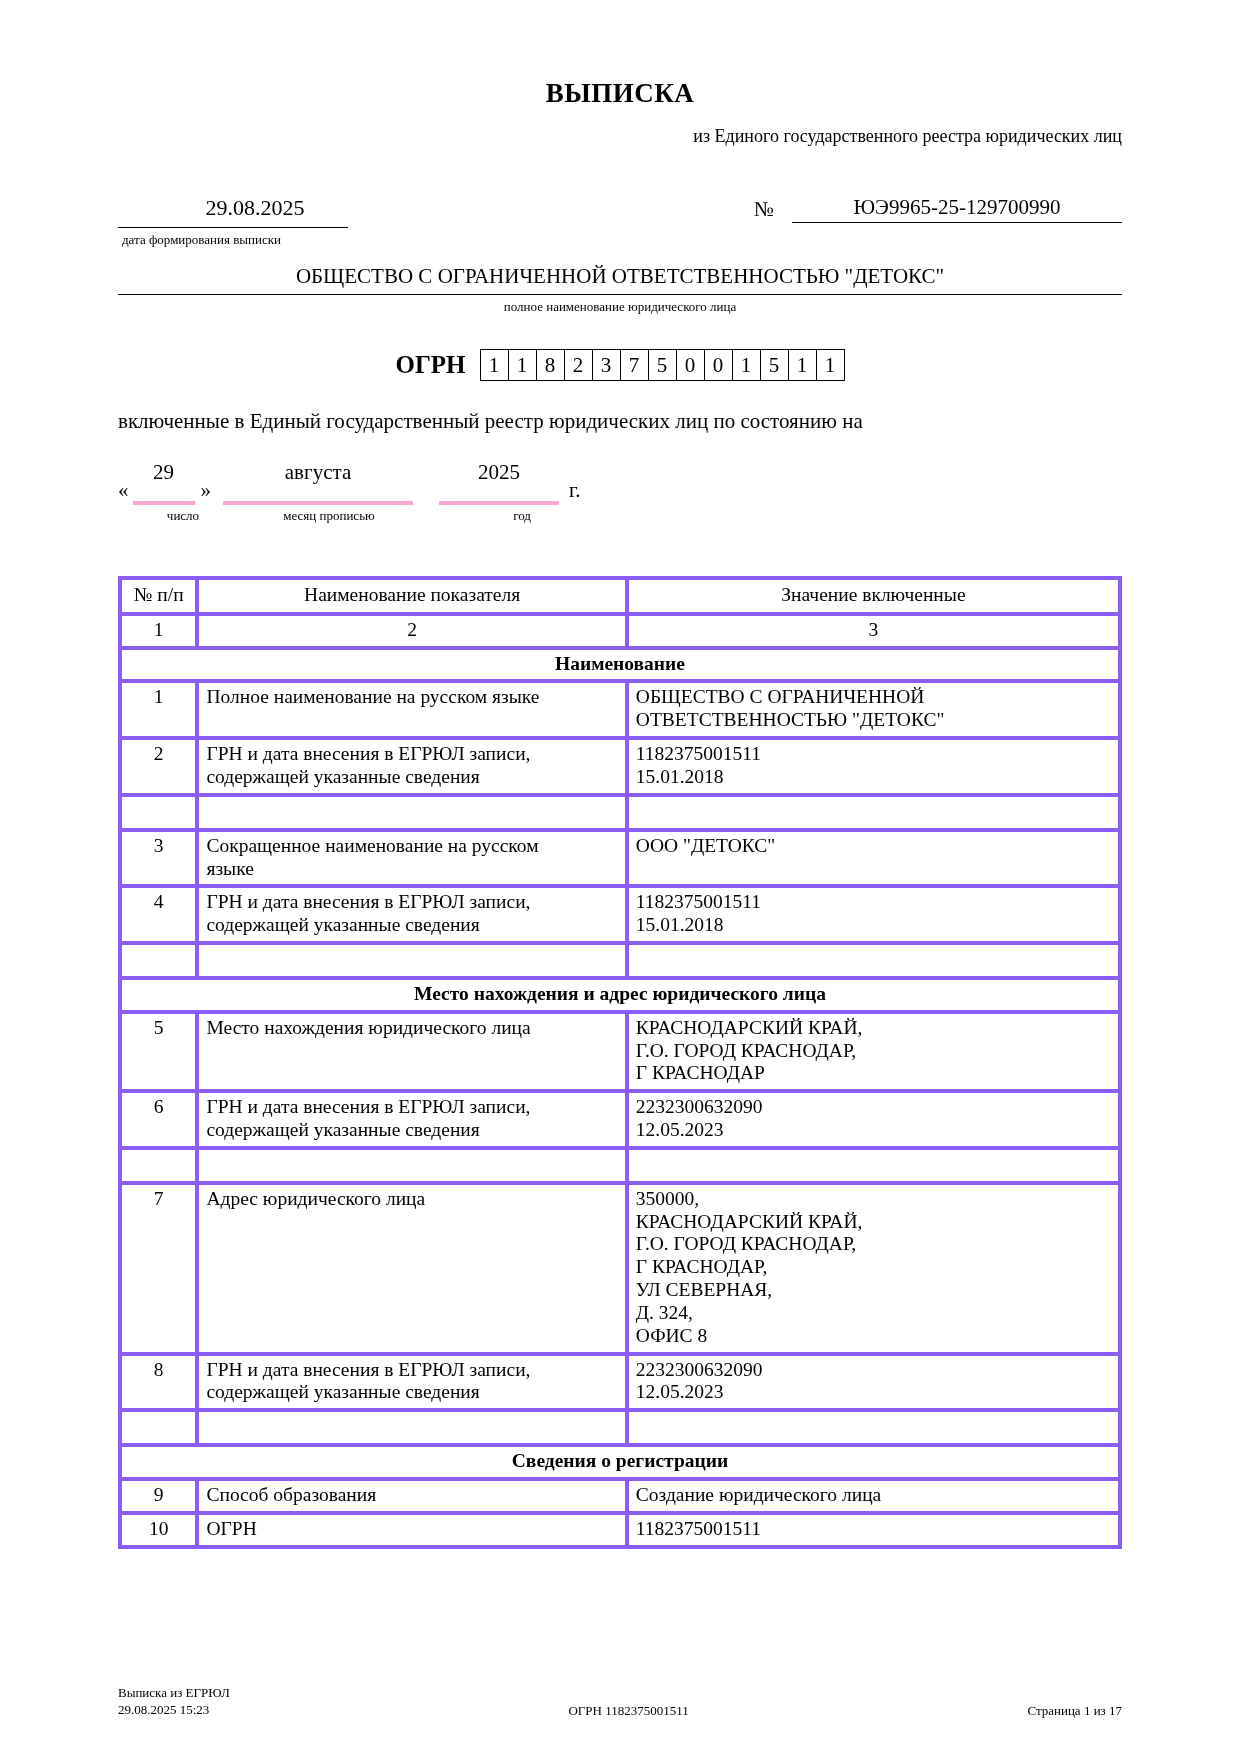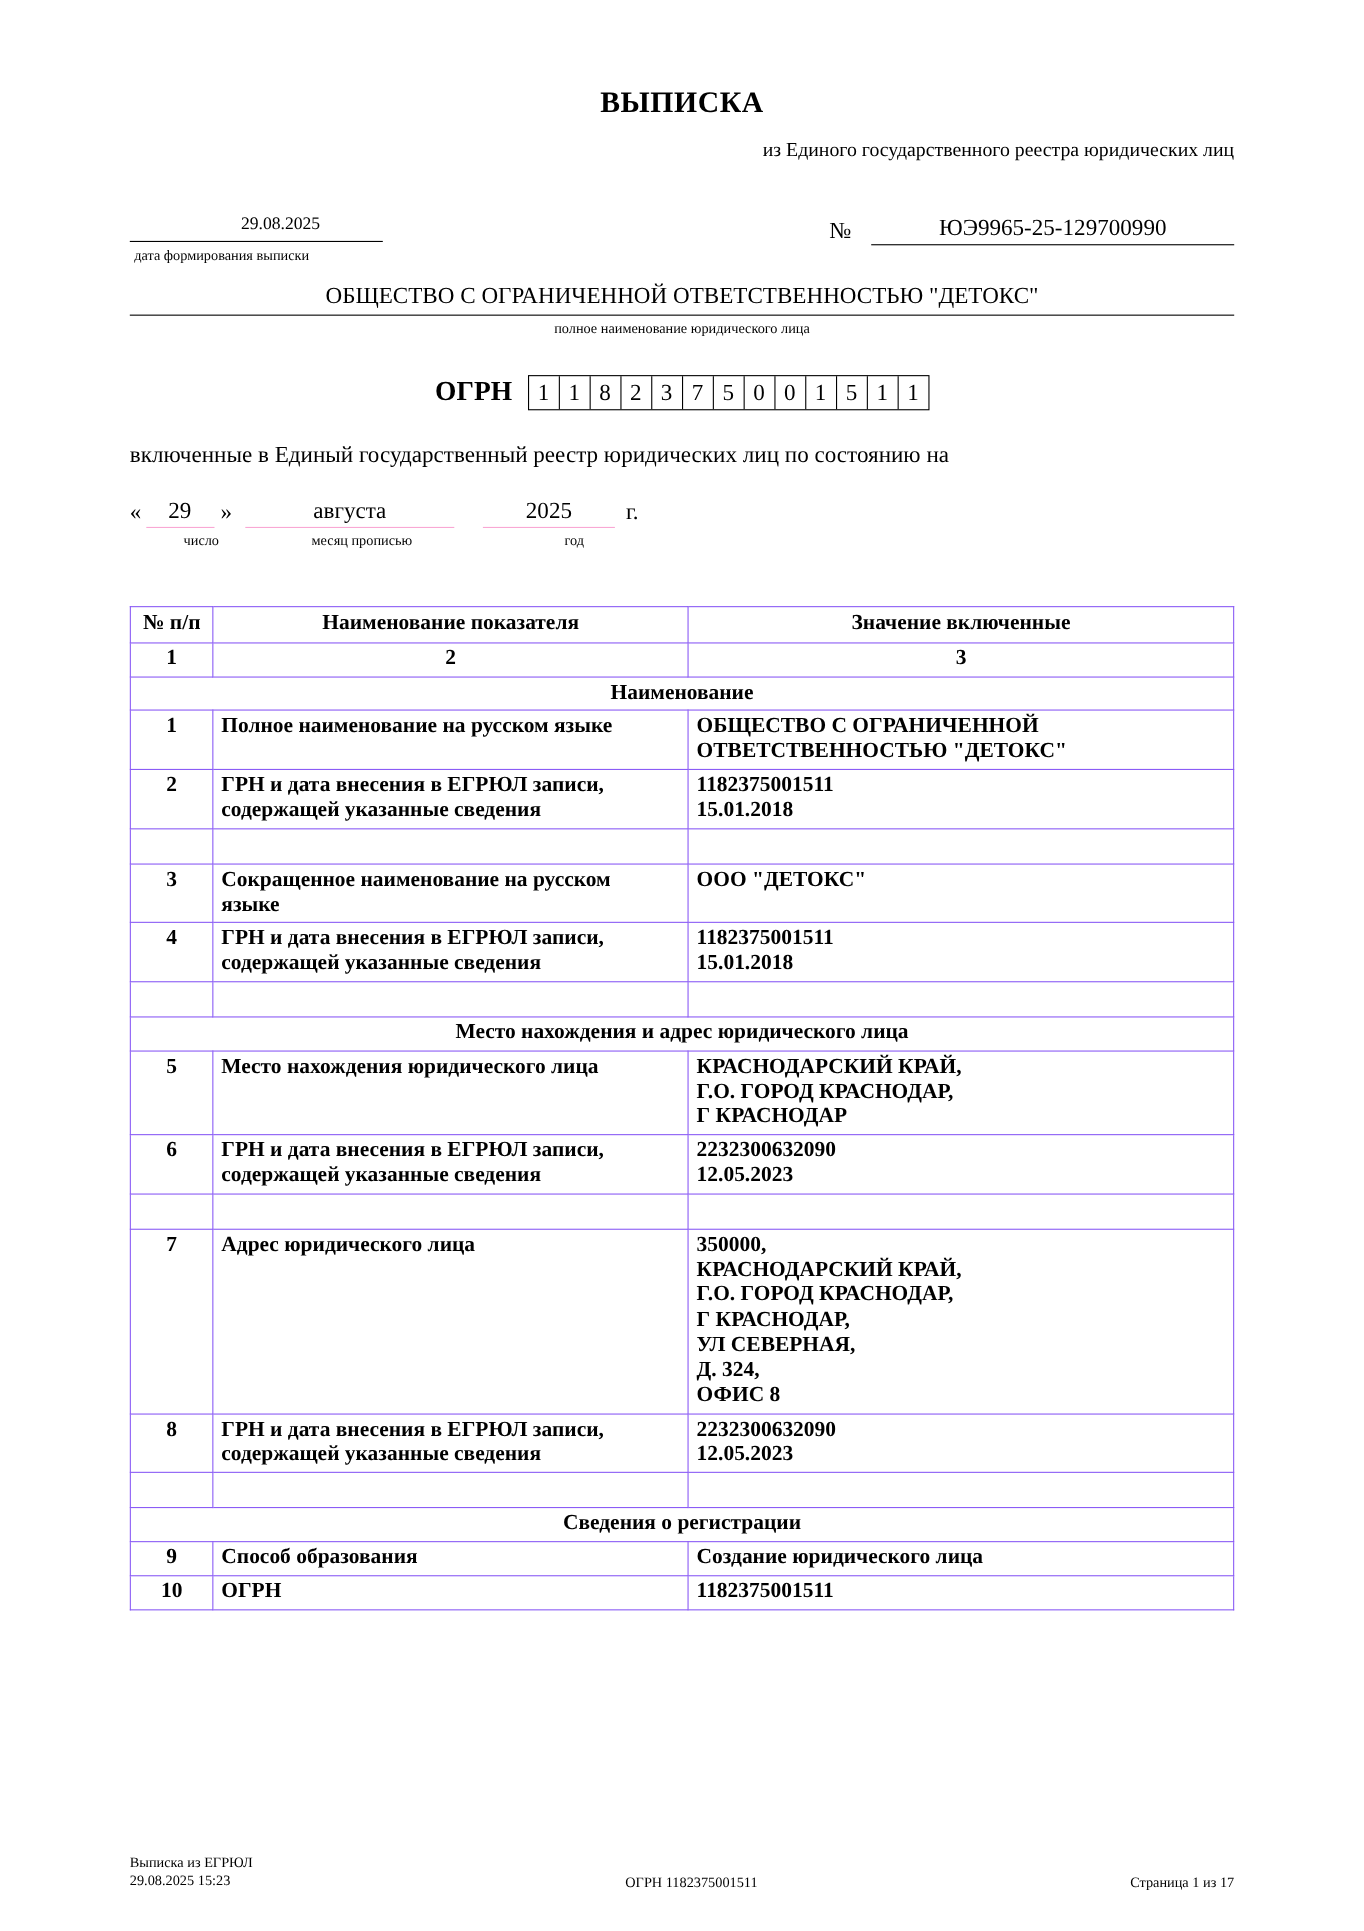--- a/index.html
+++ b/index.html
@@ -41,21 +41,21 @@
   .meta-row {
     display: flex;
     justify-content: space-between;
     align-items: flex-start;
     margin-top: 48px;
   }
   .meta-left {
     width: 300px;
   }
   .meta-date {
-    font-size: 16px;
+    font-size: 22px;
     text-align: center;
     padding-bottom: 6px;
     width: 230px;
     margin-left: 22px;
   }
   .rule {
     border-bottom: 1px solid #000;
     height: 0;
   }
   .rule-w230 { width: 230px; margin-left: 0; }
@@ -140,22 +140,22 @@
   .dateline {
     display: flex;
     align-items: flex-end;
     gap: 0;
     margin-top: 26px;
     font-size: 21px;
   }
   .dl-q { padding: 0 4px 2px 0; }
   .dl-field {
     text-align: center;
-    padding-bottom: 2px;
-    border-bottom: 1px solid #f9a8d4;
+    padding-bottom: 16px;
+    border-bottom: 4px solid #f9a8d4;
   }
   .dl-day { width: 62px; }
   .dl-month { width: 190px; margin-left: 8px; }
   .dl-year { width: 120px; margin-left: 26px; }
   .dl-g { padding: 0 0 2px 10px; }
   .dl-captions {
     display: flex;
     font-size: 13px;
     margin-top: 3px;
     gap: 12px;
@@ -165,25 +165,24 @@
   .dlc-year { width: 120px; text-align: center; margin-left: 26px; }
 
   
   table.reg {
     margin-top: 52px;
     width: 1004px;
     border-collapse: collapse;
     font-size: 19.5px;
   }
   table.reg td {
-    border: 1px solid #8b5cf6;
+    border: 4px solid #8b5cf6;
     vertical-align: top;
     padding: 3px 7px 4px 7px;
     line-height: 1.17;
-    font-weight: bold;
   }
   td.c-num {
     width: 62px;
     text-align: center;
   }
   td.c-name { width: 430px; }
   td.c-val { width: 492px; }
   tr.head td {
     text-align: center;
     padding: 4px 6px 5px 6px;

